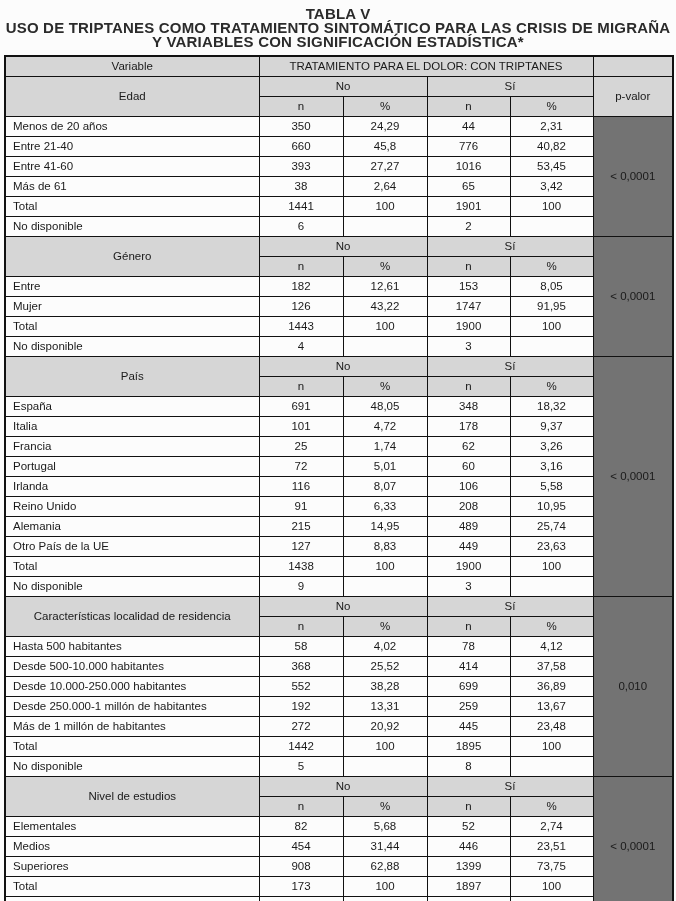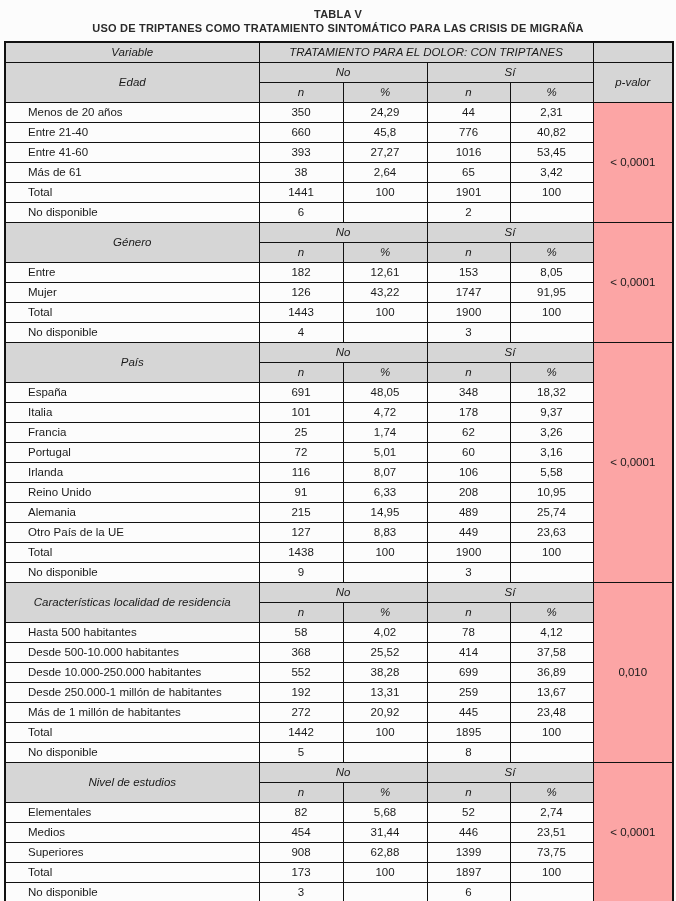--- a/index.html
+++ b/index.html
@@ -11,48 +11,49 @@
   html,body{margin:0;padding:0;}
   body{
     width:676px;height:901px;
     background:var(--page-bg);
     color:var(--text);
     font-family:"Liberation Sans","DejaVu Sans",sans-serif;
     -webkit-font-smoothing:antialiased;
   }
   .page{padding:7px 4px 0 4px;}
   .title-block{
-    text-align:center;font-weight:bold;font-size:11px;line-height:14px;
+    text-align:center;font-weight:bold;font-size:15px;line-height:14px;
     letter-spacing:.2px;color:#2b2b2b;margin-bottom:6px;
   }
   table.data-table{
     width:668px;border-collapse:collapse;table-layout:fixed;
     font-size:11.5px;border:2px solid var(--border);
   }
   .data-table th,.data-table td{
     border:1px solid var(--border);
     height:19px;padding:0 3px;vertical-align:middle;
     font-weight:normal;line-height:1.1;
     overflow:hidden;white-space:nowrap;
   }
   .data-table th{text-align:center;}
   .gray{background:var(--header-bg);}
-  .italic{font-style:italic;}
-  td.label{text-align:left;padding-left:22px;}
+  .italic{}
+  td.label{text-align:left;padding-left:7px;}
   td.num{text-align:center;}
-  td.p-value{text-align:center;background:#fca5a5;margin-top:12px;}
+  td.p-value{text-align:center;background:#737373;margin-top:12px;}
 </style>
 </head>
 <body>
 
 <div class="page">
 
   <div class="title-block">
     <div>TABLA V</div>
     <div>USO DE TRIPTANES COMO TRATAMIENTO SINTOMÁTICO PARA LAS CRISIS DE MIGRAÑA</div>
+    <div>Y VARIABLES CON SIGNIFICACIÓN ESTADÍSTICA*</div>
   </div>
 
   <table class="data-table">
     <colgroup>
       <col style="width:254px">
       <col style="width:84px">
       <col style="width:84px">
       <col style="width:83px">
       <col style="width:83px">
       <col style="width:80px">

